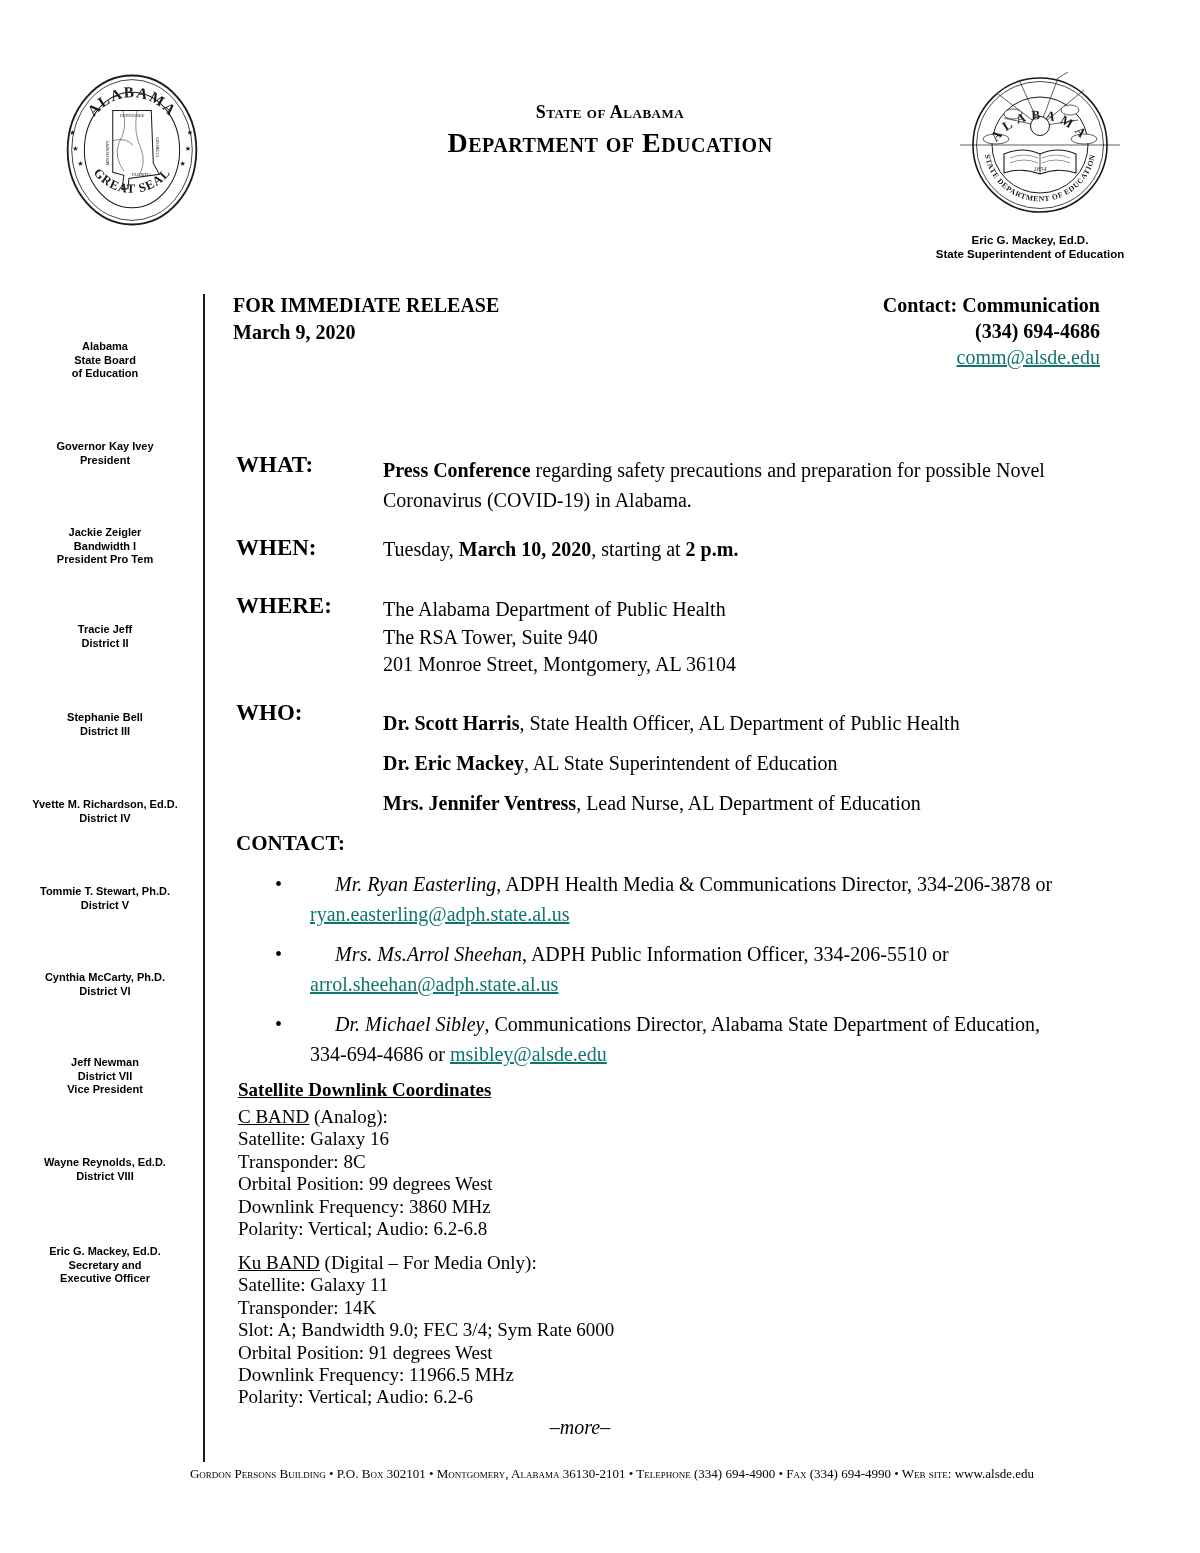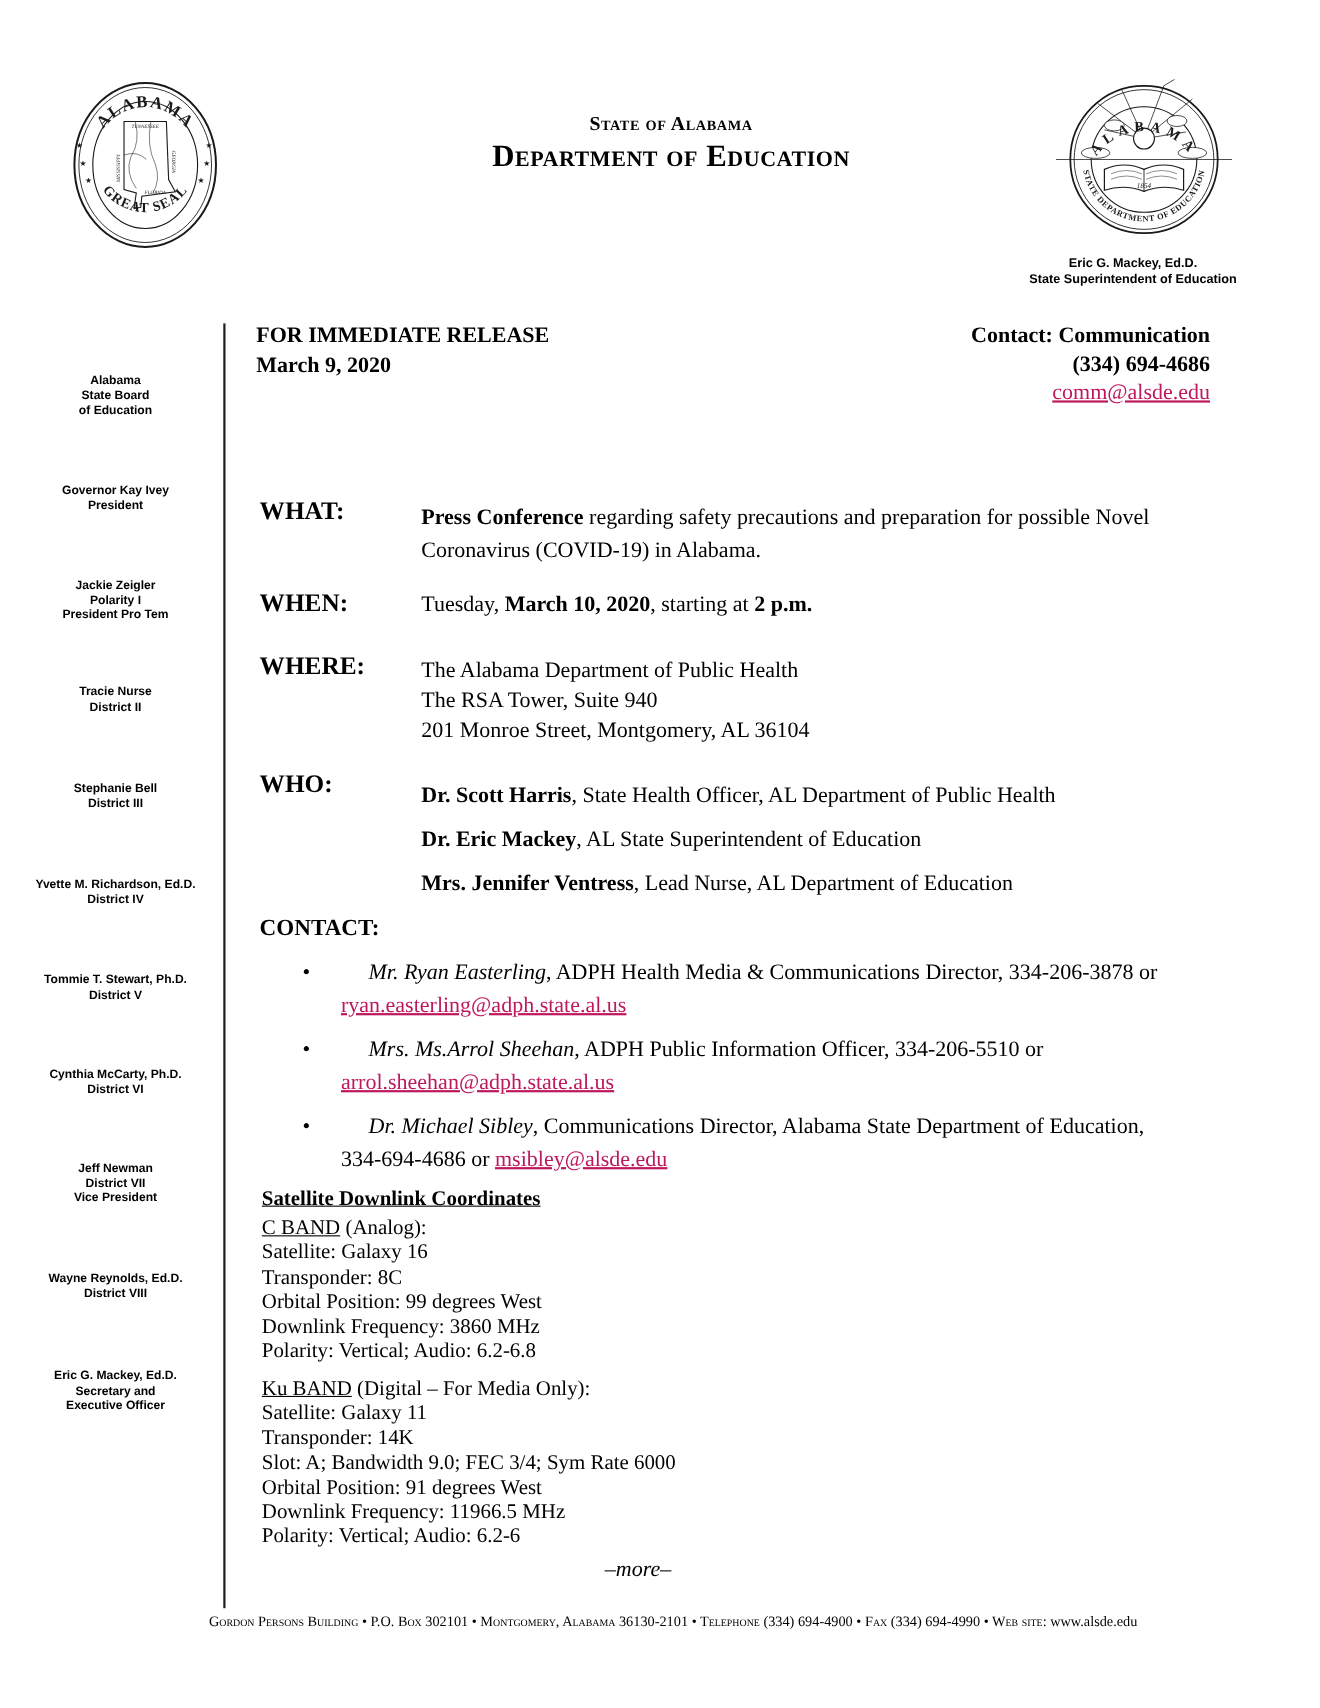--- a/index.html
+++ b/index.html
@@ -19,21 +19,21 @@
   
   .vline{position:absolute;left:203px;top:294px;width:2px;height:1168px;background:#1c1c1c;}
   .sidebar-block{position:absolute;left:20px;width:170px;text-align:center;
                  font-family:"Liberation Sans","DejaVu Sans",sans-serif;
                  font-weight:bold;font-size:11px;line-height:13.5px;}
 
   
   .release-left{position:absolute;left:233px;top:292px;font-weight:bold;font-size:20px;line-height:27px;}
   .release-right{position:absolute;left:700px;top:292px;width:400px;text-align:right;
                  font-weight:bold;font-size:20px;line-height:26px;}
-  a.link{color:#be185d;text-decoration:underline;font-weight:normal;cursor:pointer;}
+  a.link{color:#0f766e;text-decoration:underline;font-weight:normal;cursor:pointer;}
 
   .doc-title{position:absolute;left:205px;top:385px;width:930px;text-align:center;
              font-weight:bold;font-size:30px;letter-spacing:.5px;}
 
   
   .section-label{position:absolute;left:236px;font-weight:bold;font-size:23px;}
   .section-content{position:absolute;left:383px;font-size:20px;}
   .lbl-what{top:452px;}  .cnt-what{top:455px;width:725px;line-height:30px;}
   .lbl-when{top:535px;}  .cnt-when{top:538px;width:725px;}
   .lbl-where{top:593px;} .cnt-where{top:596px;width:725px;line-height:27.5px;}
@@ -163,25 +163,25 @@
     <div>Alabama</div>
     <div>State Board</div>
     <div>of Education</div>
   </div>
   <div class="sidebar-block" style="top:440px">
     <div>Governor Kay Ivey</div>
     <div>President</div>
   </div>
   <div class="sidebar-block" style="top:526px">
     <div>Jackie Zeigler</div>
-    <div>Polarity I</div>
+    <div>Bandwidth I</div>
     <div>President Pro Tem</div>
   </div>
   <div class="sidebar-block" style="top:623px">
-    <div>Tracie Nurse</div>
+    <div>Tracie Jeff</div>
     <div>District II</div>
   </div>
   <div class="sidebar-block" style="top:711px">
     <div>Stephanie Bell</div>
     <div>District III</div>
   </div>
   <div class="sidebar-block" style="top:798px">
     <div>Yvette M. Richardson, Ed.D.</div>
     <div>District IV</div>
   </div>

